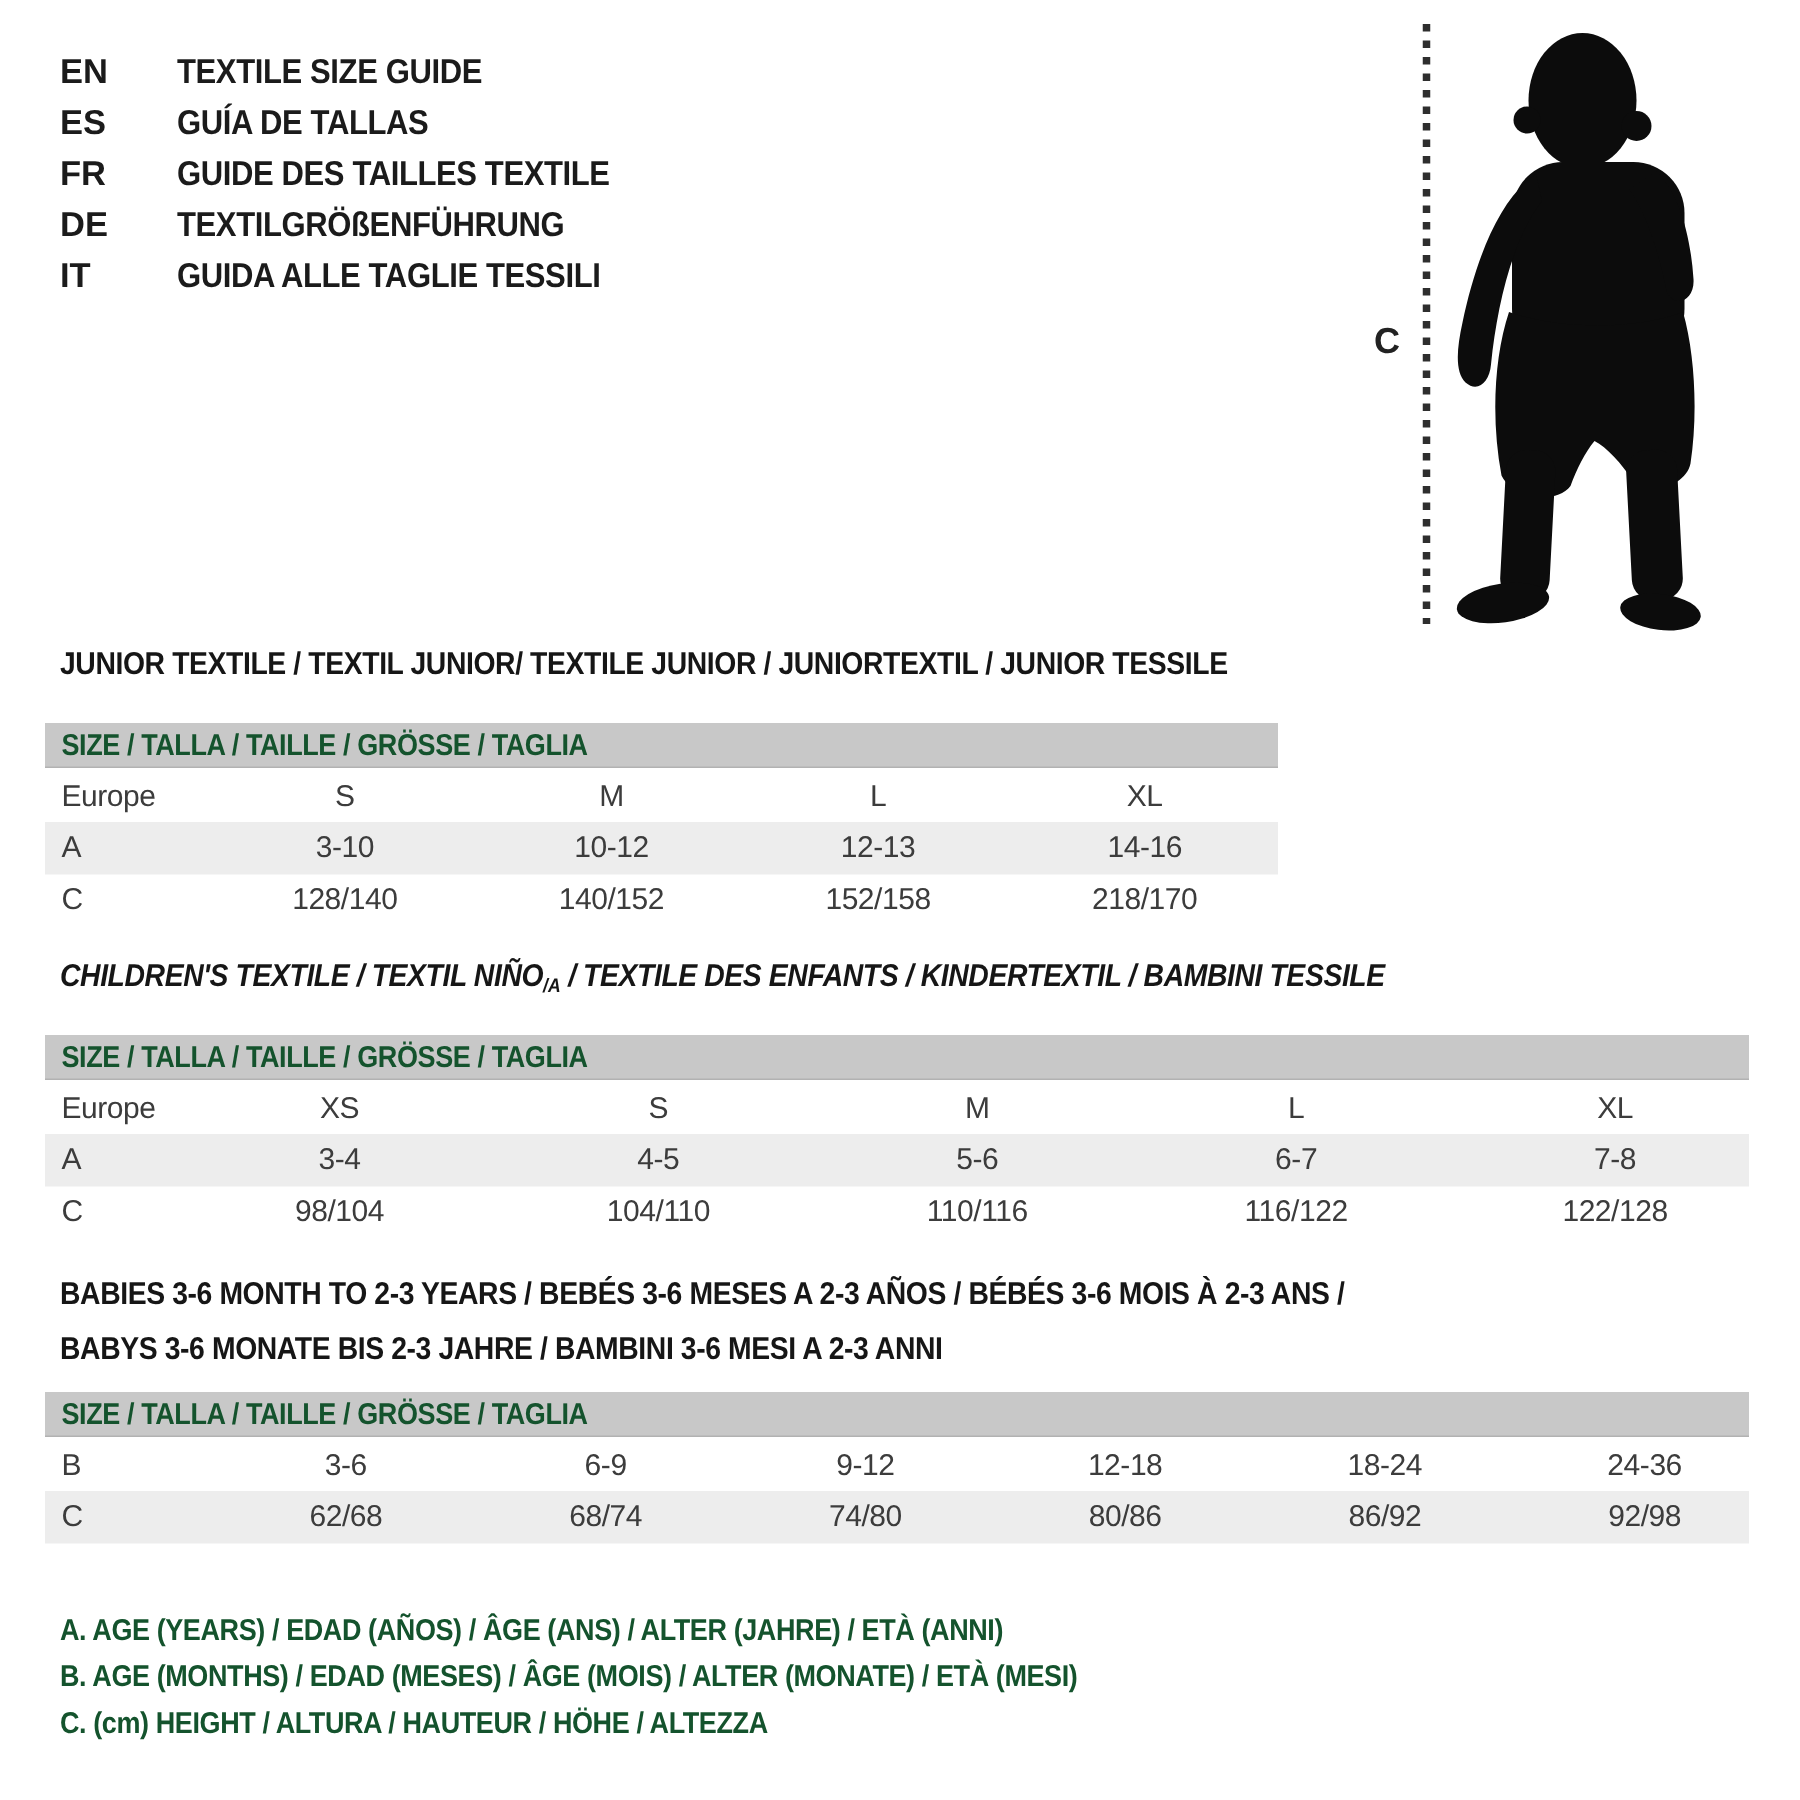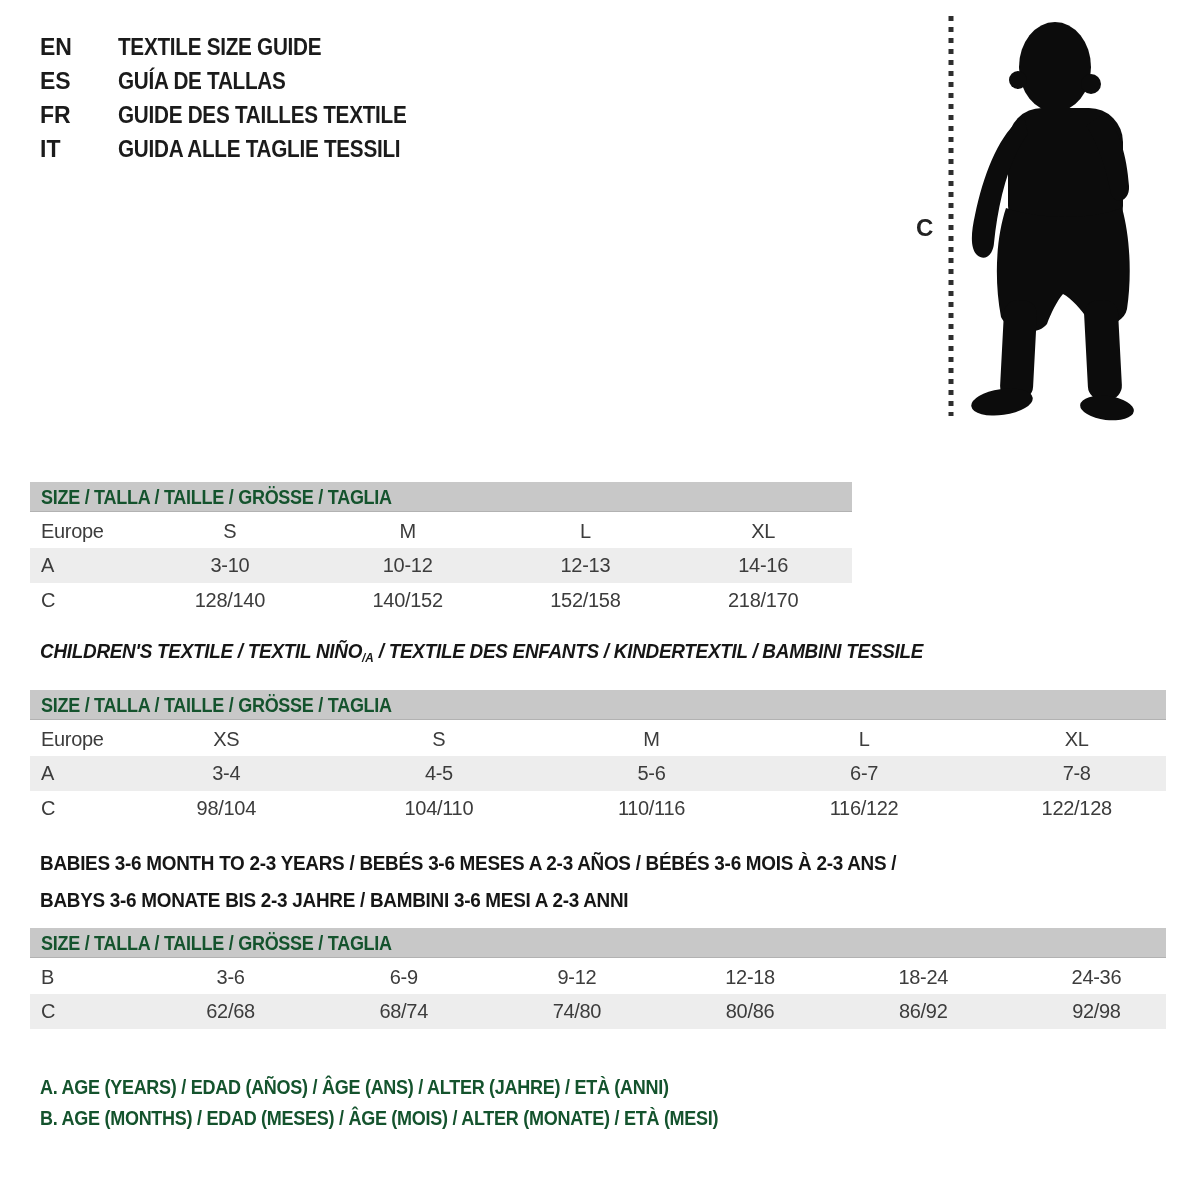--- a/index.html
+++ b/index.html
@@ -58,20 +58,24 @@
       <span class="lang-code">EN</span>
       <span class="cond">TEXTILE SIZE GUIDE</span>
     </div>
     <div class="lang-row">
       <span class="lang-code">ES</span>
       <span class="cond">GUÍA DE TALLAS</span>
     </div>
     <div class="lang-row">
       <span class="lang-code">FR</span>
       <span class="cond">GUIDE DES TAILLES TEXTILE</span>
+    </div>
+    <div class="lang-row">
+      <span class="lang-code">DE</span>
+      <span class="cond">TEXTILGRÖßENFÜHRUNG</span>
     </div>
     <div class="lang-row">
       <span class="lang-code">IT</span>
       <span class="cond">GUIDA ALLE TAGLIE TESSILI</span>
     </div>
   </div>
 
   <div class="figure-area">
     <span class="figure-label">C</span>
     <svg width="200" height="412" viewBox="0 0 200 412">
@@ -85,20 +89,23 @@
         <path d="M164,104 C179,118 187,146 189,176 C190,191 176,196 171,184 C166,158 157,131 146,116 Z"></path>
         <path d="M66,198 C100,210 150,210 182,198 C190,226 192,266 187,299 C184,314 160,321 149,311 C141,299 131,288 123,284 C117,291 111,303 107,314 C97,327 68,322 61,307 C54,270 56,228 66,198 Z"></path>
         <rect x="62" y="290" width="33" height="100" rx="14" transform="rotate(3 78 340)"></rect>
         <rect x="146" y="290" width="34" height="100" rx="14" transform="rotate(-3 163 340)"></rect>
         <ellipse cx="62" cy="392" rx="31" ry="13" transform="rotate(-8 62 392)"></ellipse>
         <ellipse cx="167" cy="398" rx="27" ry="12" transform="rotate(7 167 398)"></ellipse>
       </g>
     </svg>
   </div>
 
+  <h2 class="sec-title t-junior-title">
+    <span class="cond">JUNIOR TEXTILE / TEXTIL JUNIOR/ TEXTILE JUNIOR / JUNIORTEXTIL / JUNIOR TESSILE</span>
+  </h2>
   <div class="tbl t-junior">
     <div class="band">
       <span class="cond">SIZE / TALLA / TAILLE / GRÖSSE / TAGLIA</span>
     </div>
     <div class="row head grid g4">
       <span class="cell lab">Europe</span>
       <span class="cell">S</span>
       <span class="cell">M</span>
       <span class="cell">L</span>
       <span class="cell">XL</span>
@@ -180,15 +187,18 @@
     </div>
   </div>
 
   <div class="notes">
     <div class="note">
         <span class="cond">A. AGE (YEARS) / EDAD (AÑOS) / ÂGE (ANS) / ALTER (JAHRE) / ETÀ (ANNI)</span>
       </div>
     <div class="note">
         <span class="cond">B. AGE (MONTHS) / EDAD (MESES) / ÂGE (MOIS) / ALTER (MONATE) / ETÀ (MESI)</span>
       </div>
+    <div class="note">
+        <span class="cond">C. (cm) HEIGHT / ALTURA / HAUTEUR / HÖHE / ALTEZZA</span>
+      </div>
   </div>
 
 </div>
 
 </body></html>

